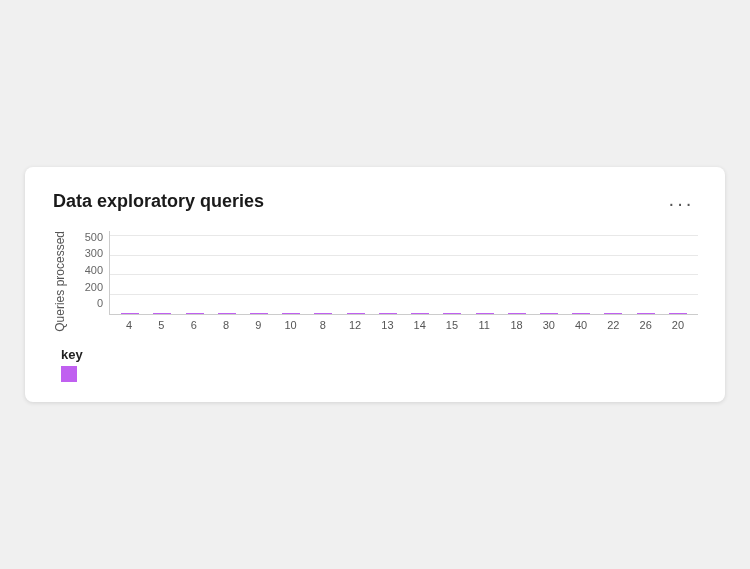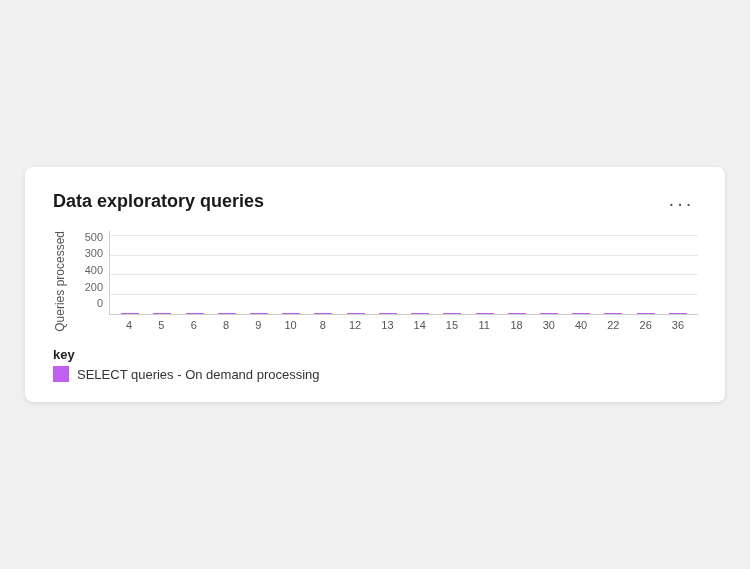--- a/index.html
+++ b/index.html
@@ -136,20 +136,21 @@
     .x-axis-label {
       text-align: center;
       font-size: 13px;
       font-weight: 700;
       color: #333;
       margin-top: 4px;
       margin-left: 42px;
     }
     .legend {
       margin-top: 16px;
+      margin-left: 8px;
     }
     .legend-title {
       font-size: 13px;
       font-weight: 700;
       color: #222;
       margin-bottom: 4px;
     }
     .legend-item {
       display: flex;
       align-items: center;
@@ -260,27 +261,26 @@
               <span class="x-label">12</span>
               <span class="x-label">13</span>
               <span class="x-label">14</span>
               <span class="x-label">15</span>
               <span class="x-label">11</span>
               <span class="x-label">18</span>
               <span class="x-label">30</span>
               <span class="x-label">40</span>
               <span class="x-label">22</span>
               <span class="x-label">26</span>
-              <span class="x-label">36</span>
+              <span class="x-label">20</span>
             </div>
         </div>
       </div>
     </div>
   </div>
 
   <div class="legend">
     <div class="legend-title">key</div>
     <div class="legend-item">
       <div class="legend-swatch"></div>
-      <span>SELECT queries - On demand processing</span>
     </div>
   </div>
 </div>
 
 </body></html>

